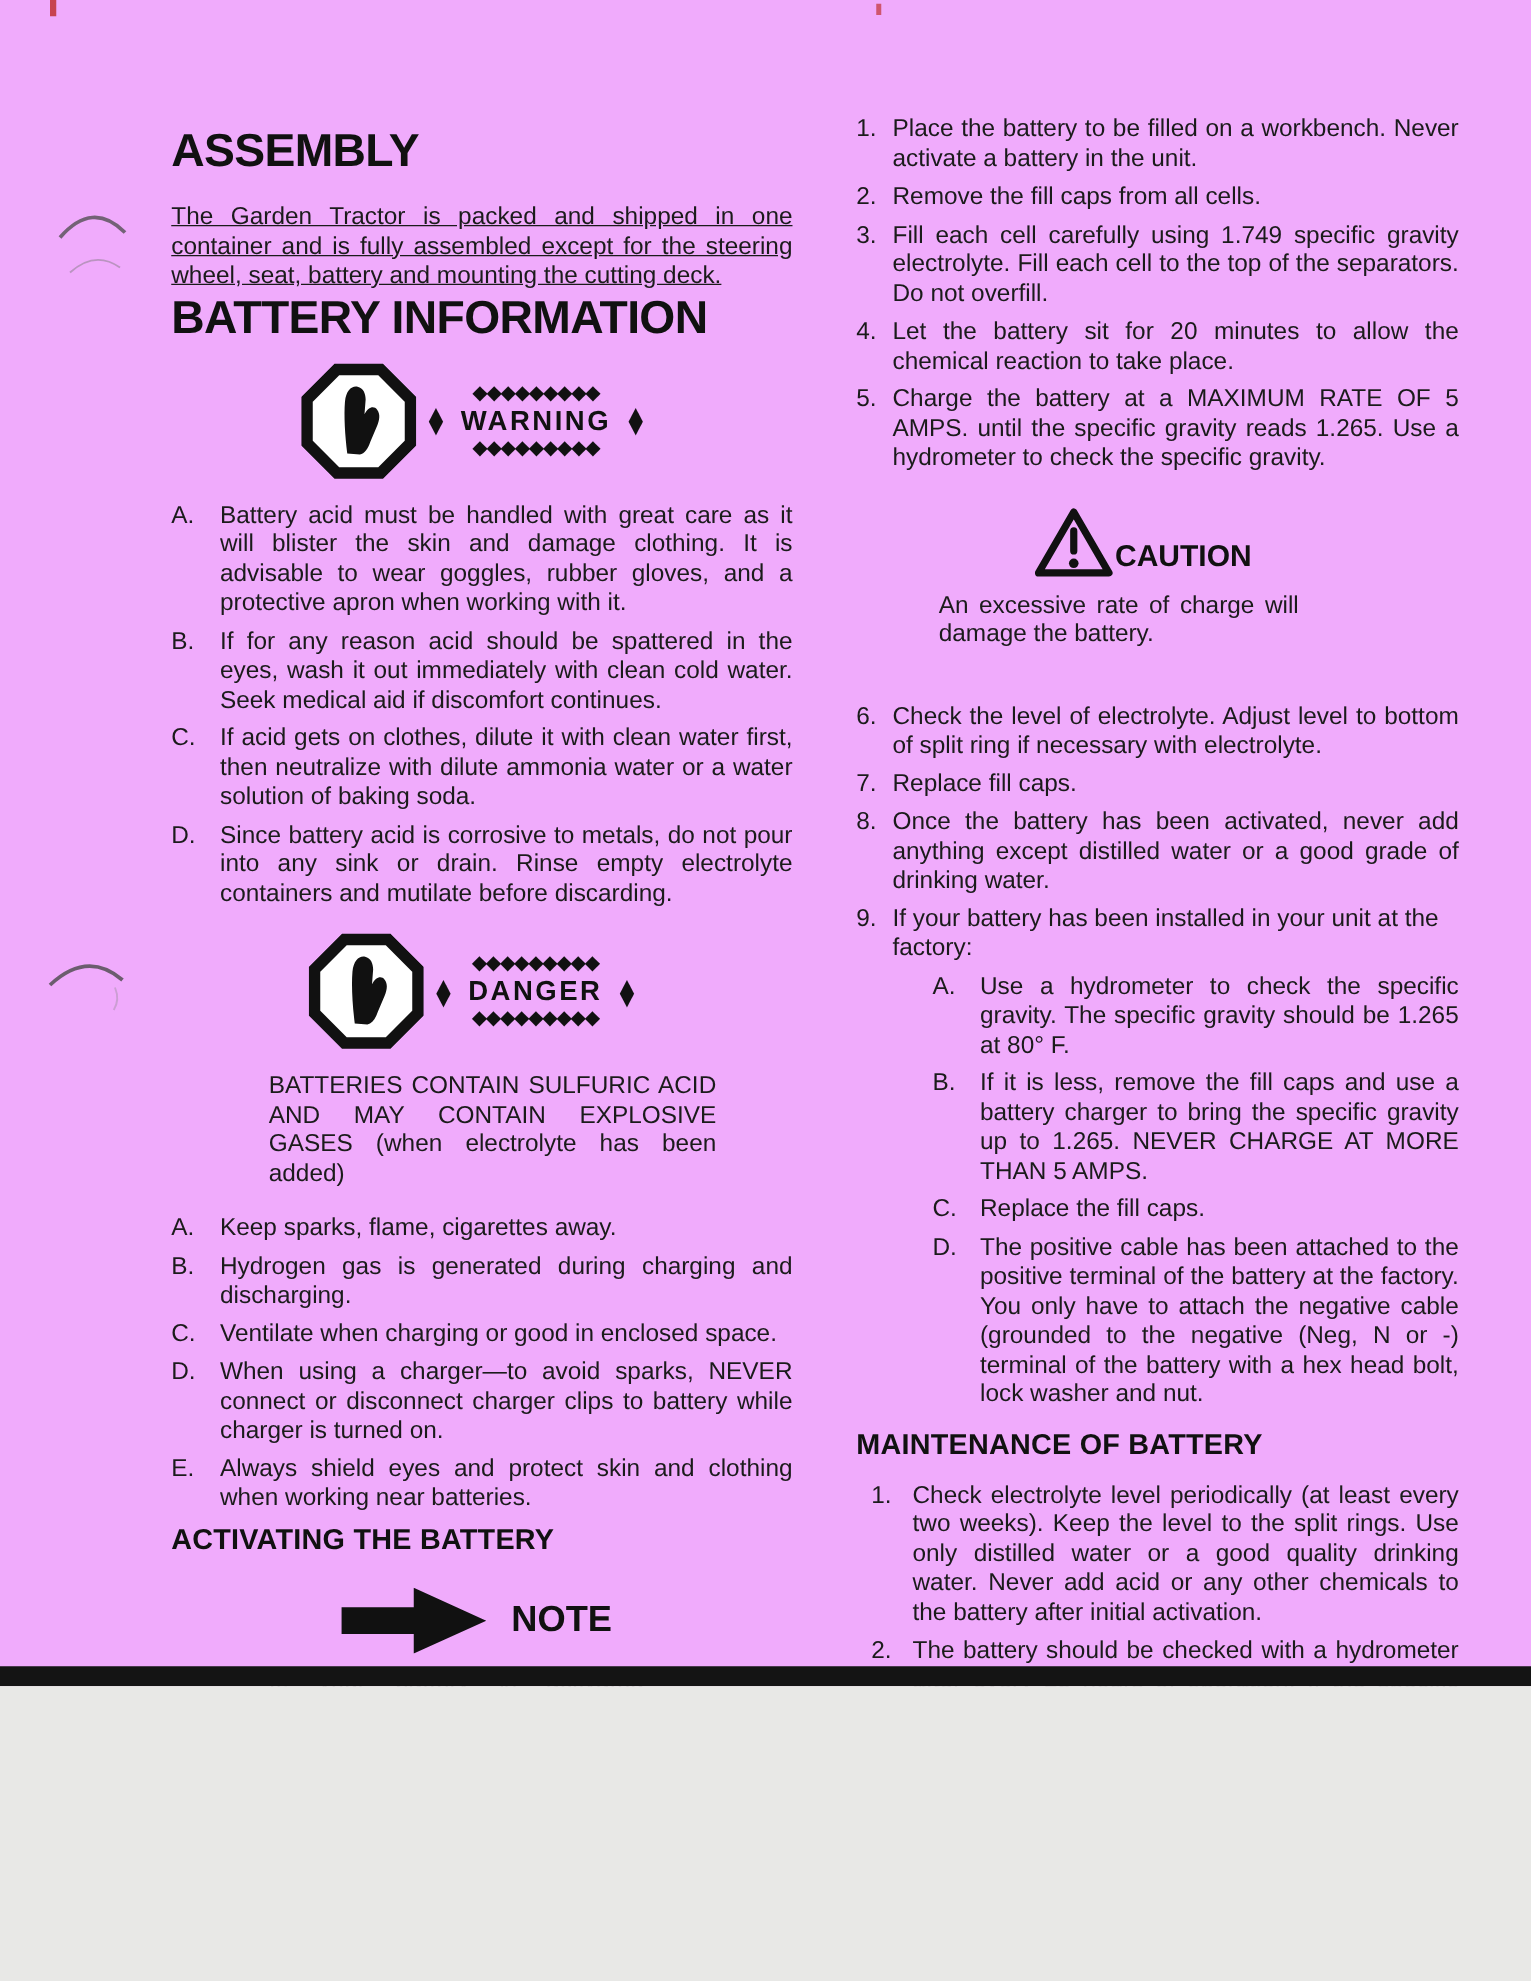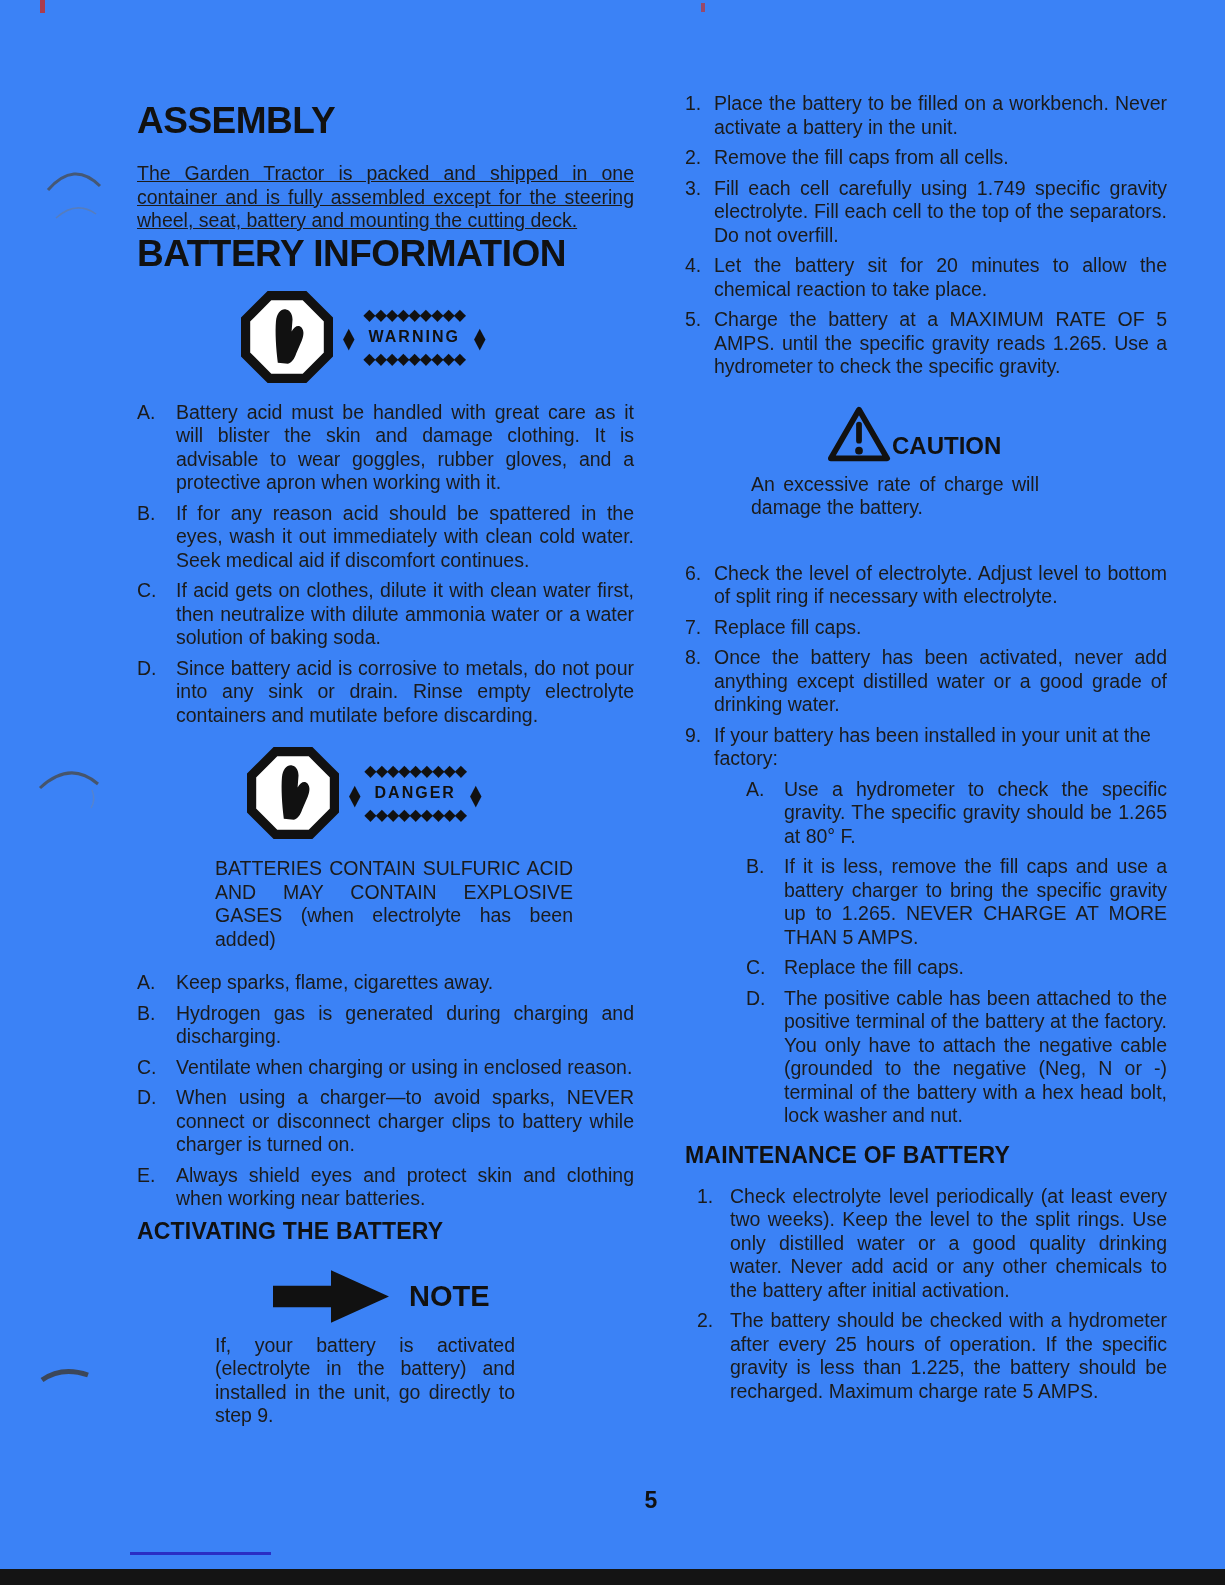--- a/index.html
+++ b/index.html
@@ -1,18 +1,18 @@
 <!DOCTYPE html>
 <html><head>
 <meta charset="utf-8">
 <style>
   html,body { margin:0; padding:0; background:#e8e8e6; }
   .page {
-    position:relative; width:1225px; height:1585px;
-    background:#3b82f6; overflow:hidden;
+    position:relative; width:1225px; height:1349px;
+    background:#f0abfc; overflow:hidden;
     font-family:"Liberation Sans","DejaVu Sans",sans-serif;
     color:#1b1b1b;
   }
   
   .col { position:absolute; }
   .col-left  { left:137px; top:100px; width:497px; }
   .col-right { left:685px; top:92px;  width:482px; }
 
   h1.section {
     margin:0; font-size:37px; font-weight:bold; letter-spacing:-0.5px;
@@ -34,21 +34,21 @@
   .sublist { margin-top:7px; margin-left:32px; }
   .sublist .mk { flex:0 0 38px; }
 
   
   .badge-row { display:flex; align-items:center; margin-top:14px; margin-left:104px; }
   .octagon { width:92px; height:96px; flex:0 0 auto; }
   .diamond-pill { margin-left:10px; display:flex; flex-direction:column; align-items:center; color:#111; }
   .d-row { font-size:16px; letter-spacing:-1px; line-height:14px; }
   .d-mid { display:flex; align-items:center; gap:8px; height:30px; }
   .d-side { font-size:15px; transform:scaleY(1.9); line-height:1; }
-  .pill-label { font-weight:bold; font-size:16px; letter-spacing:2px; padding:0 6px; }
+  .pill-label { font-weight:bold; font-size:22px; letter-spacing:2px; padding:0 6px; }
 
   
   .danger-caps { margin:16px 0 0 78px; width:358px; }
 
   
   .caution-head { display:flex; align-items:flex-end; margin:26px 0 0 142px; }
   .caution-tri { width:64px; height:58px; flex:0 0 auto; }
   .caution-label { font-weight:bold; font-size:24px; margin:12px 0 3px 1px; color:#111; }
   .caution-text { margin:10px 0 0 66px; width:288px; }
   .after-caution { margin-top:42px; }
@@ -168,21 +168,21 @@
       <div class="li">
         <span class="mk">A.</span>
         <div class="tx j">Keep sparks, flame, cigarettes away.</div>
       </div>
       <div class="li">
         <span class="mk">B.</span>
         <div class="tx j">Hydrogen gas is generated during charging and discharging.</div>
       </div>
       <div class="li">
         <span class="mk">C.</span>
-        <div class="tx j">Ventilate when charging or using in enclosed reason.</div>
+        <div class="tx j">Ventilate when charging or good in enclosed space.</div>
       </div>
       <div class="li">
         <span class="mk">D.</span>
         <div class="tx j">When using a charger—to avoid sparks, NEVER connect or disconnect charger clips to battery while charger is turned on.</div>
       </div>
       <div class="li">
         <span class="mk">E.</span>
         <div class="tx j">Always shield eyes and protect skin and clothing when working near batteries.</div>
       </div>
     </div>

